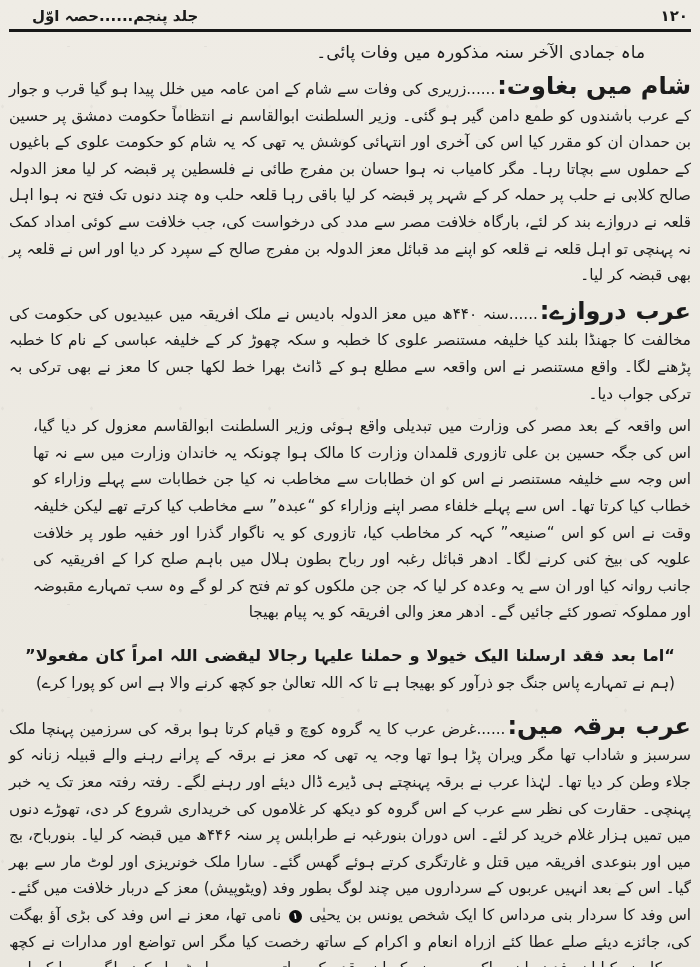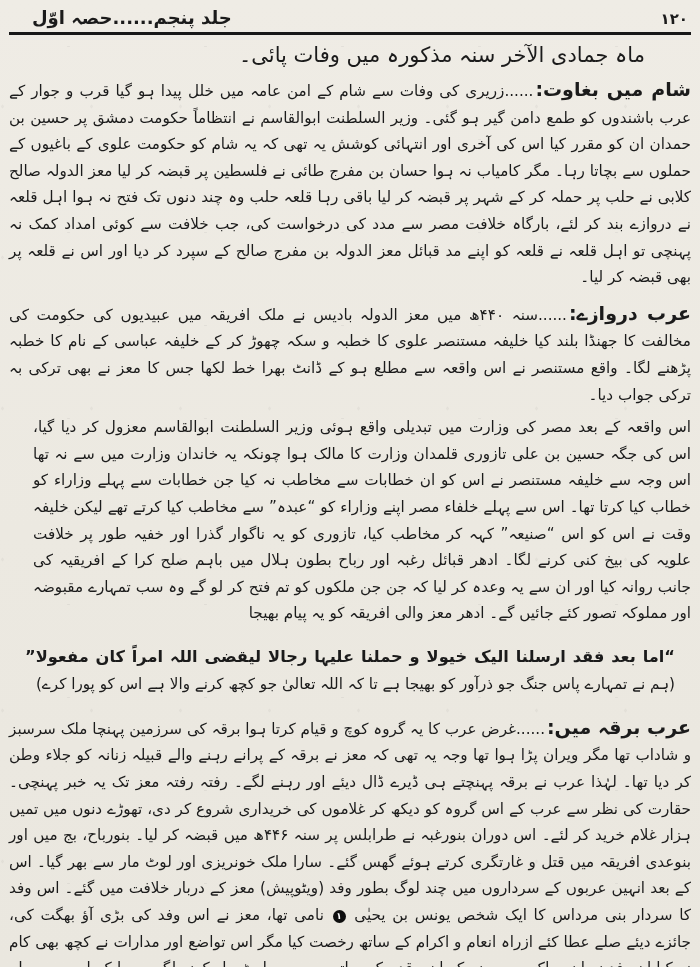--- a/index.html
+++ b/index.html
@@ -18,32 +18,32 @@
   }
   .page{padding:0 9px;}
   
   .page-header{
     display:flex;align-items:baseline;justify-content:space-between;
     padding:7px 3px 3px 3px;
   }
   .page-header .side{flex:1 1 0;}
   .book-title{font-size:16px;font-weight:bold;text-align:right;}
   .page-number{flex:0 0 auto;font-size:15px;font-weight:bold;text-align:center;letter-spacing:1px;}
-  .volume-label{font-size:18px;font-weight:bold;text-align:left;padding-left:20px;}
+  .volume-label{font-size:15px;font-weight:bold;text-align:left;padding-left:20px;}
   .header-rule{border:0;border-top:3px solid #181818;margin:1px 0 0 0;}
   
   .intro-line{
-    margin:8px 46px 0 0;font-size:21px;line-height:24px;text-align:right;
+    margin:8px 46px 0 0;font-size:17px;line-height:24px;text-align:right;
   }
   .para{
     margin:9px 0 0 0;font-size:15.2px;line-height:26.6px;
     text-align:justify;text-justify:inter-word;
   }
   .para.cont{margin-top:6px;margin-left:24px;}
-  .section-heading{font-size:19px;font-weight:bold;padding-left:2px;}
+  .section-heading{font-size:24px;font-weight:bold;padding-left:2px;}
   .quote-para{margin:16px;font-size:15.2px;line-height:27px;text-align:justify;}
   .quote-ar{font-weight:bold;font-size:16.2px;}
   
   .fn-marker{
     display:inline-block;width:13px;height:13px;line-height:13.5px;
     background:#0e0e0e;color:#fff;border-radius:50%;
     font-size:9px;font-weight:bold;text-align:center;
     vertical-align:1px;margin:0 2px;
   }
 </style>

